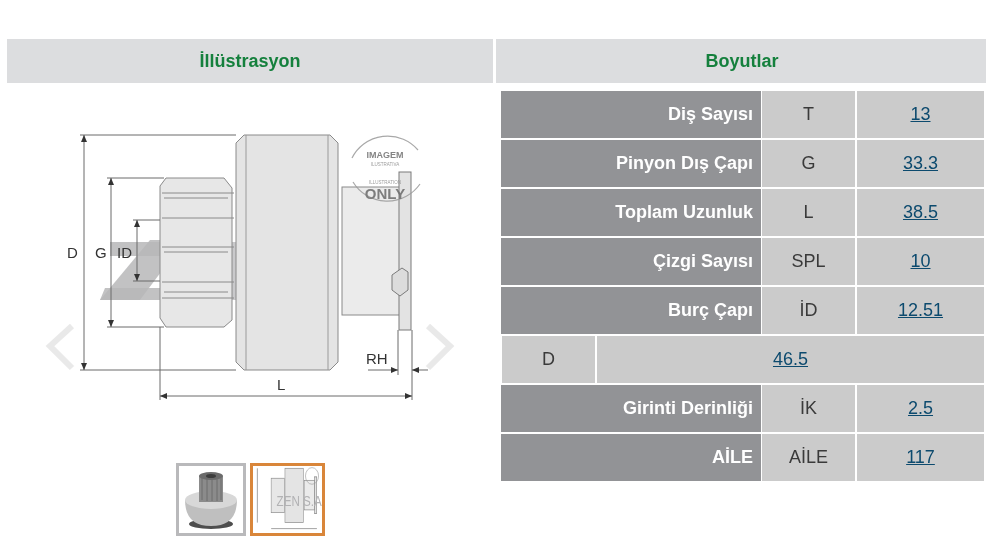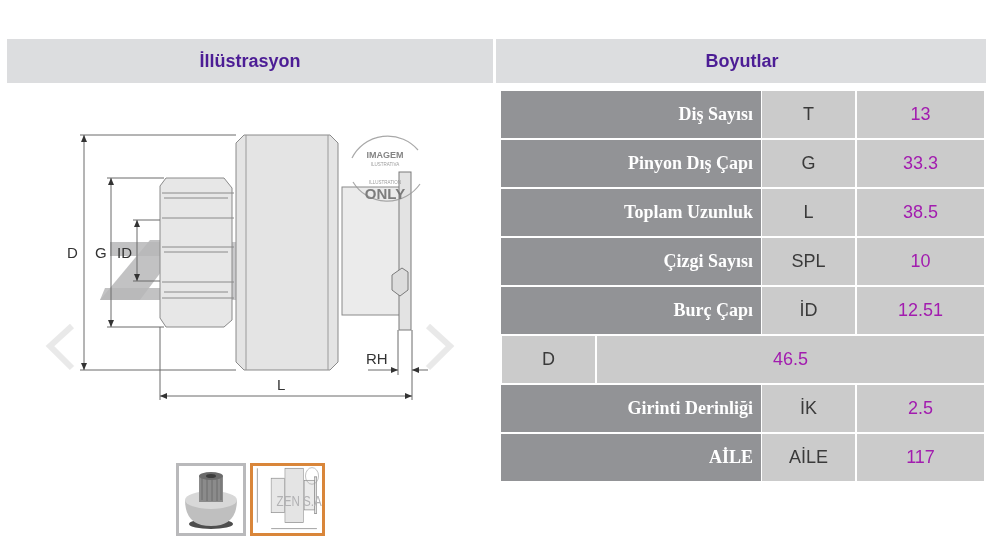--- a/index.html
+++ b/index.html
@@ -1,27 +1,27 @@
 <!DOCTYPE html>
 <html><head>
   <meta charset="utf-8">
   <style>
     html, body { margin: 0; padding: 0; background: #ffffff; }
     body { width: 986px; height: 553px; position: relative; overflow: hidden; font-family: "Liberation Sans", "DejaVu Sans", sans-serif; }
-    .hdr { position: absolute; top: 39px; height: 44px; background: #dcdddf; display: flex; align-items: center; justify-content: center; font-weight: bold; font-size: 18px; color: #4c1d95; }
+    .hdr { position: absolute; top: 39px; height: 44px; background: #dcdddf; display: flex; align-items: center; justify-content: center; font-weight: bold; font-size: 18px; color: #15803d; }
     #hdr-left { left: 7px; width: 486px; }
     #hdr-right { left: 496px; width: 492px; }
 
     .table { position: absolute; left: 501px; top: 91px; width: 483px; }
     .row { display: flex; height: 47px; margin-bottom: 2px; }
     .row:last-child { margin-bottom: 0; }
     .cell { display: flex; align-items: center; font-size: 18px; }
-    .c-label { width: 260px; background: #929396; color: #ffffff; font-weight: bold; justify-content: flex-end; padding-right: 8px; box-sizing: border-box; font-family: Liberation Serif, serif; }
+    .c-label { width: 260px; background: #929396; color: #ffffff; font-weight: bold; justify-content: flex-end; padding-right: 8px; box-sizing: border-box; }
     .c-code { width: 93px; background: #cbcbcb; color: #3a3a3a; justify-content: center; margin-left: 1px; }
-    .c-val { flex: 1; background: #cbcbcb; color: #a21caf; justify-content: center; margin-left: 2px; }
+    .c-val { flex: 1; background: #cbcbcb; color: #0c4a6e; justify-content: center; margin-left: 2px; text-decoration: underline; }
 
     .illus { position: absolute; left: 40px; top: 110px; width: 430px; height: 320px; }
     .illus svg { position: absolute; left: 0; top: 0; }
 
     .nav { position: absolute; width: 40px; height: 60px; cursor: pointer; }
     #nav-prev { left: 42px; top: 318px; }
     #nav-next { left: 418px; top: 318px; }
 
     .thumb { position: absolute; top: 463px; width: 70px; height: 73px; box-sizing: border-box; background: #ffffff; cursor: pointer; overflow: hidden; }
     #thumb-1 { left: 176px; border: 3px solid #b9b9bb; }

